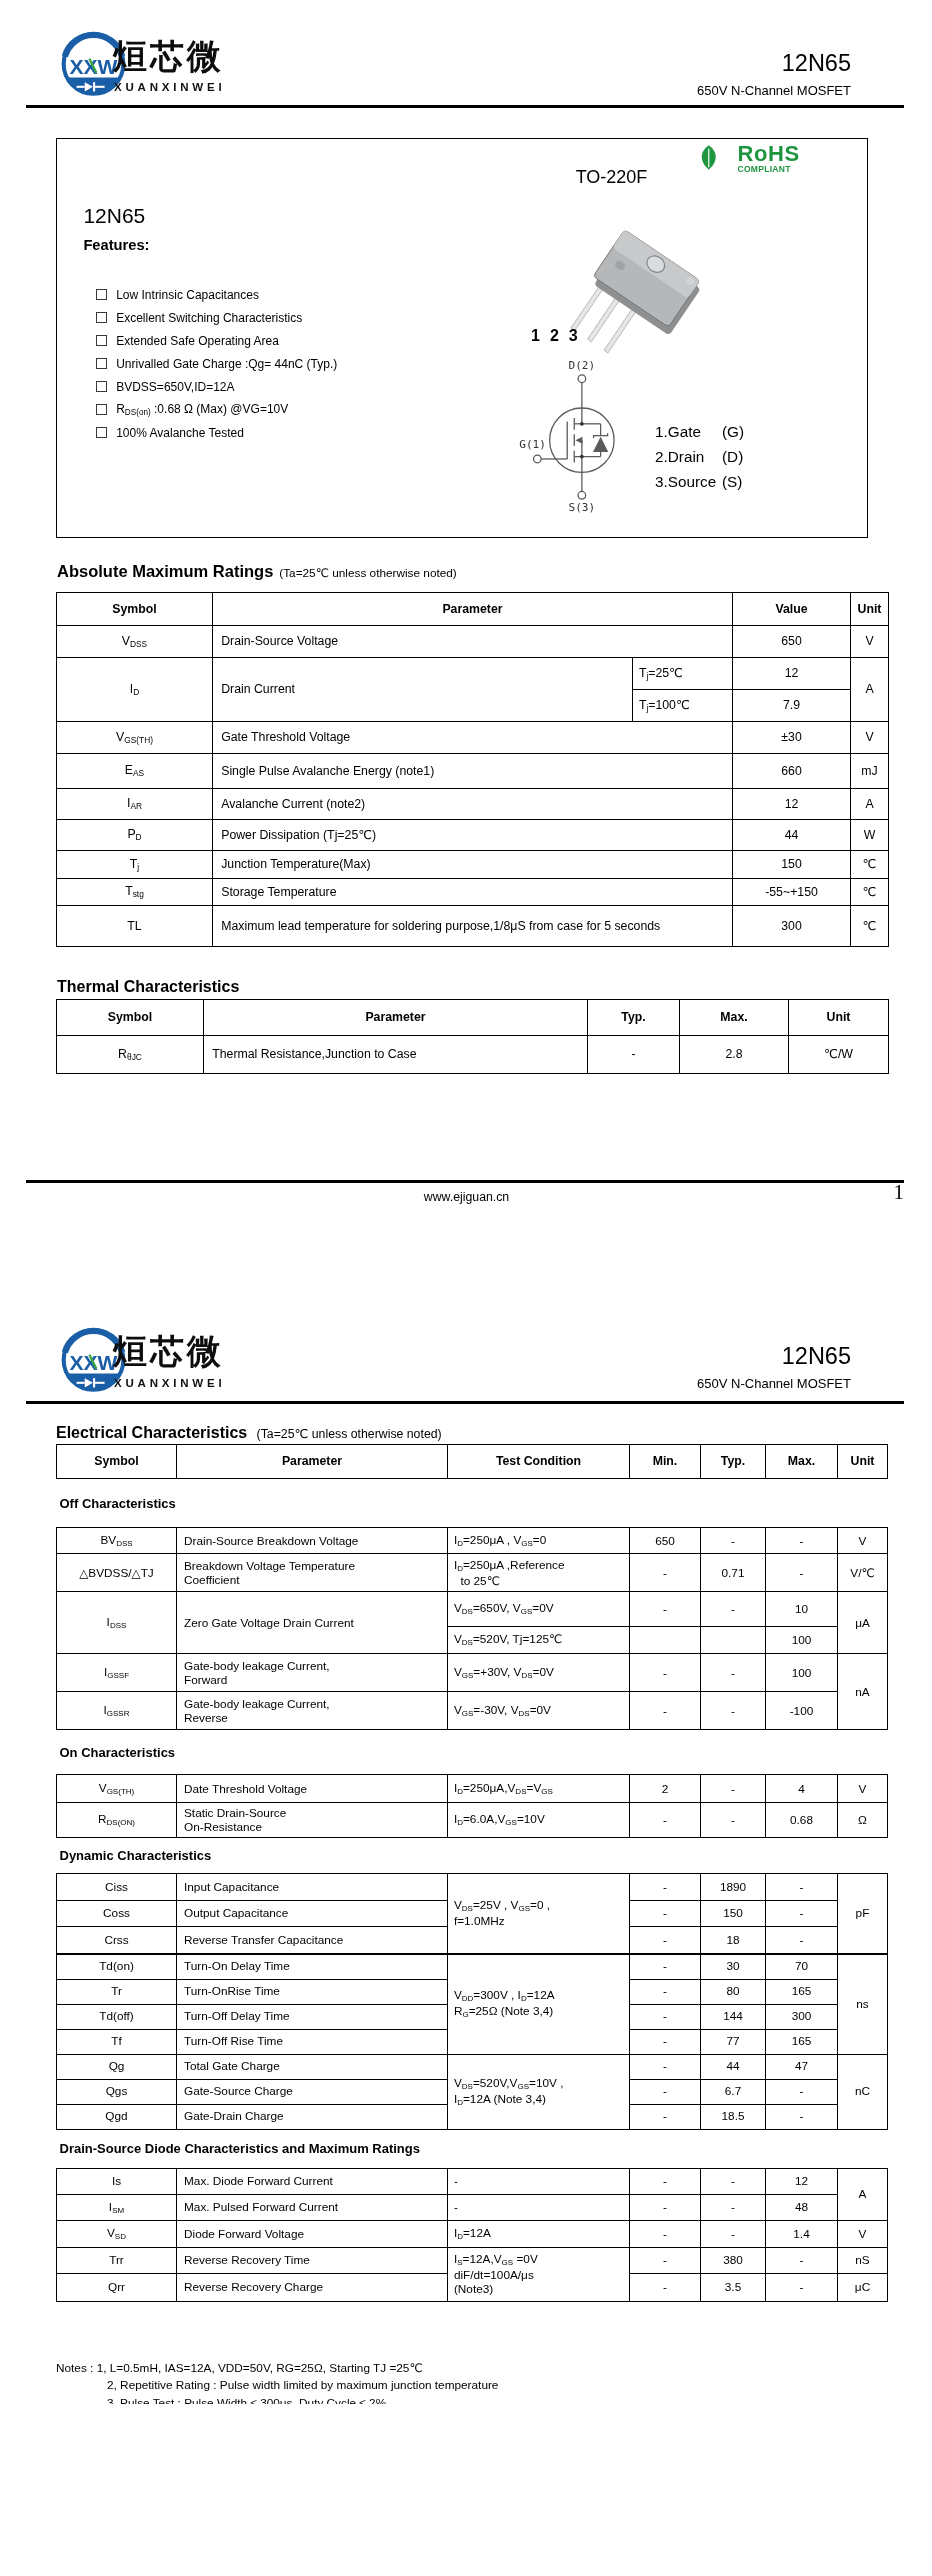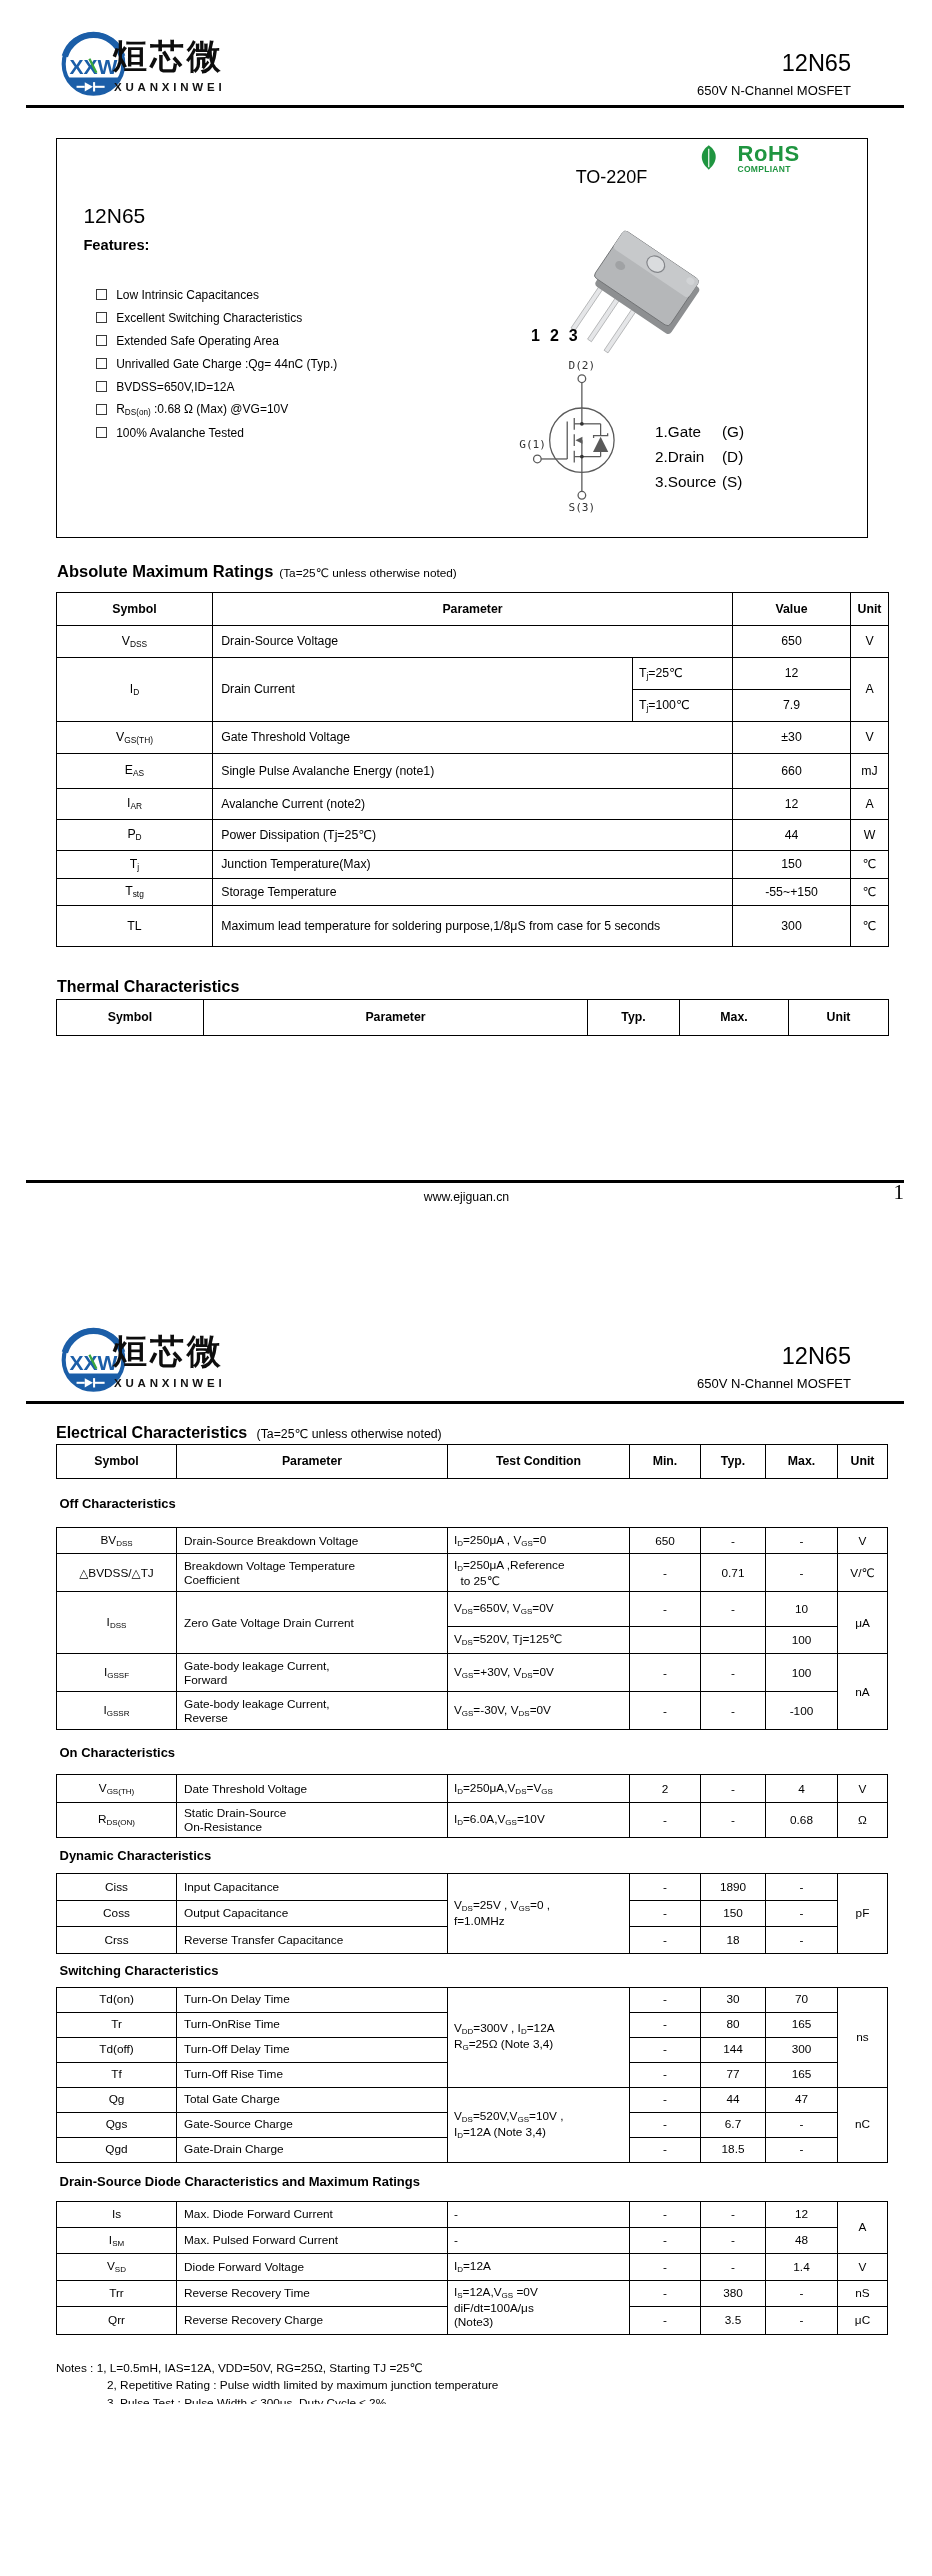--- a/index.html
+++ b/index.html
@@ -289,20 +289,27 @@
         <col style="width:100px">
       </colgroup>
     <tbody>
         <tr style="height:36px">
       <td class="th">Symbol</td>
       <td class="th">Parameter</td>
       <td class="th">Typ.</td>
       <td class="th">Max.</td>
       <td class="th">Unit</td>
     </tr>
+    <tr style="height:38px">
+      <td>R<sub>θJC</sub></td>
+      <td class="p">Thermal Resistance,Junction to Case</td>
+      <td>-</td>
+      <td>2.8</td>
+      <td>℃/W</td>
+    </tr>
   </tbody>
     </table>
 
   <div class="rule" style="top:1180px;"></div>
   <div class="footer-site" style="top:1190px;">www.ejiguan.cn</div>
   <div class="page-num" style="top:1180px;">1</div>
 
   <svg class="abs" style="left:59px;top:1324px;" width="69" height="72" viewBox="0 0 118 122">
     <circle cx="59" cy="61" r="51" fill="#fff" stroke="#1b5ea8" stroke-width="7"></circle>
     <path d="M10,48 A51 51 0 0 1 108,48" fill="none" stroke="#1b5ea8" stroke-width="11"></path>
@@ -480,21 +487,20 @@
       <tr style="height:26.4px">
         <td>Crss</td>
         <td class="p">Reverse Transfer Capacitance</td>
         <td>-</td>
         <td>18</td>
         <td>-</td>
       </tr>
     </tbody>
       </table>
 
-    <div class="band" style="height:33px;">Switching Characteristics</div>
     <table>
       <colgroup>
           <col style="width:120px">
           <col style="width:271px">
           <col style="width:182px">
           <col style="width:71px">
           <col style="width:65px">
           <col style="width:72px">
           <col style="width:50px">
         </colgroup>

